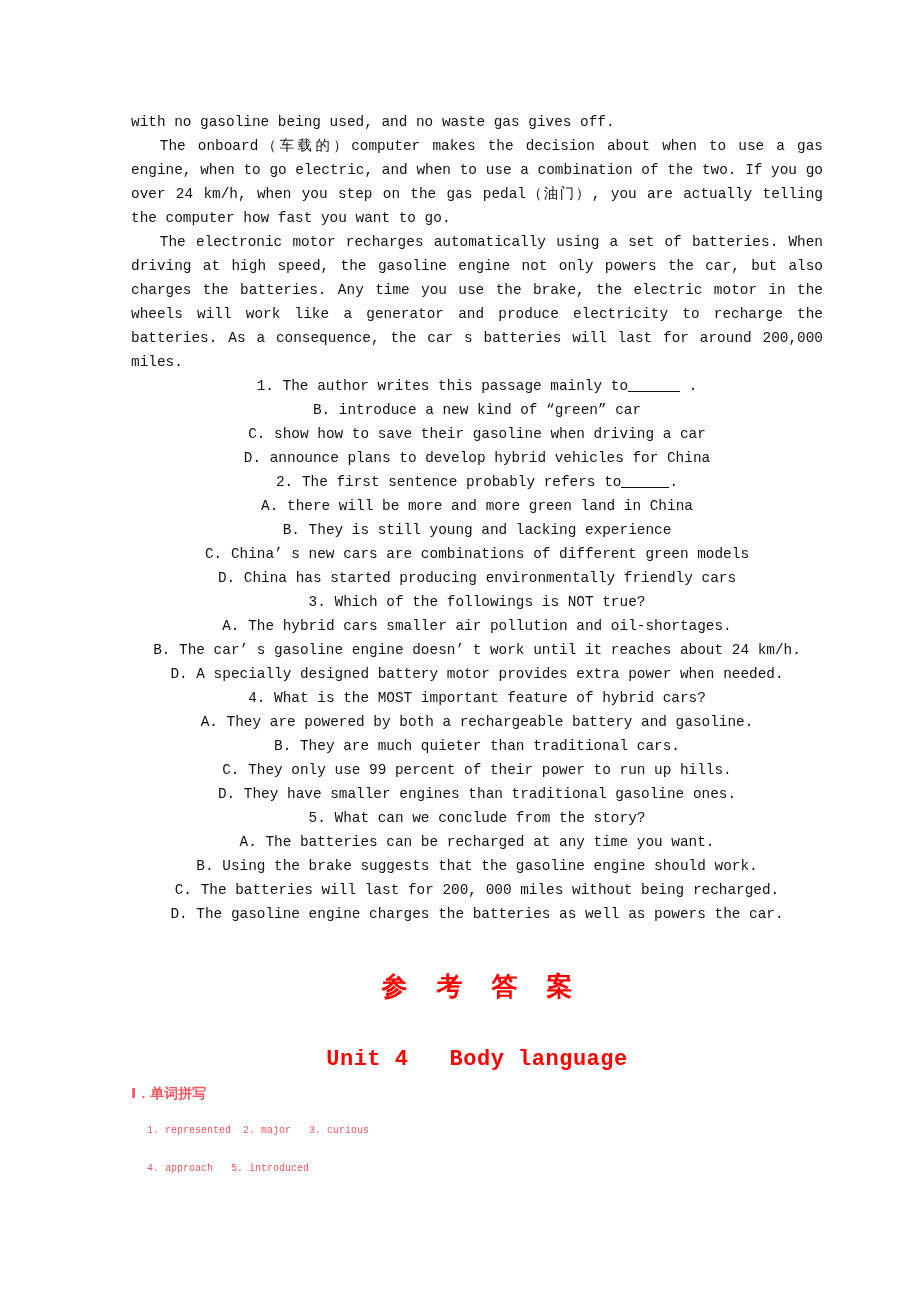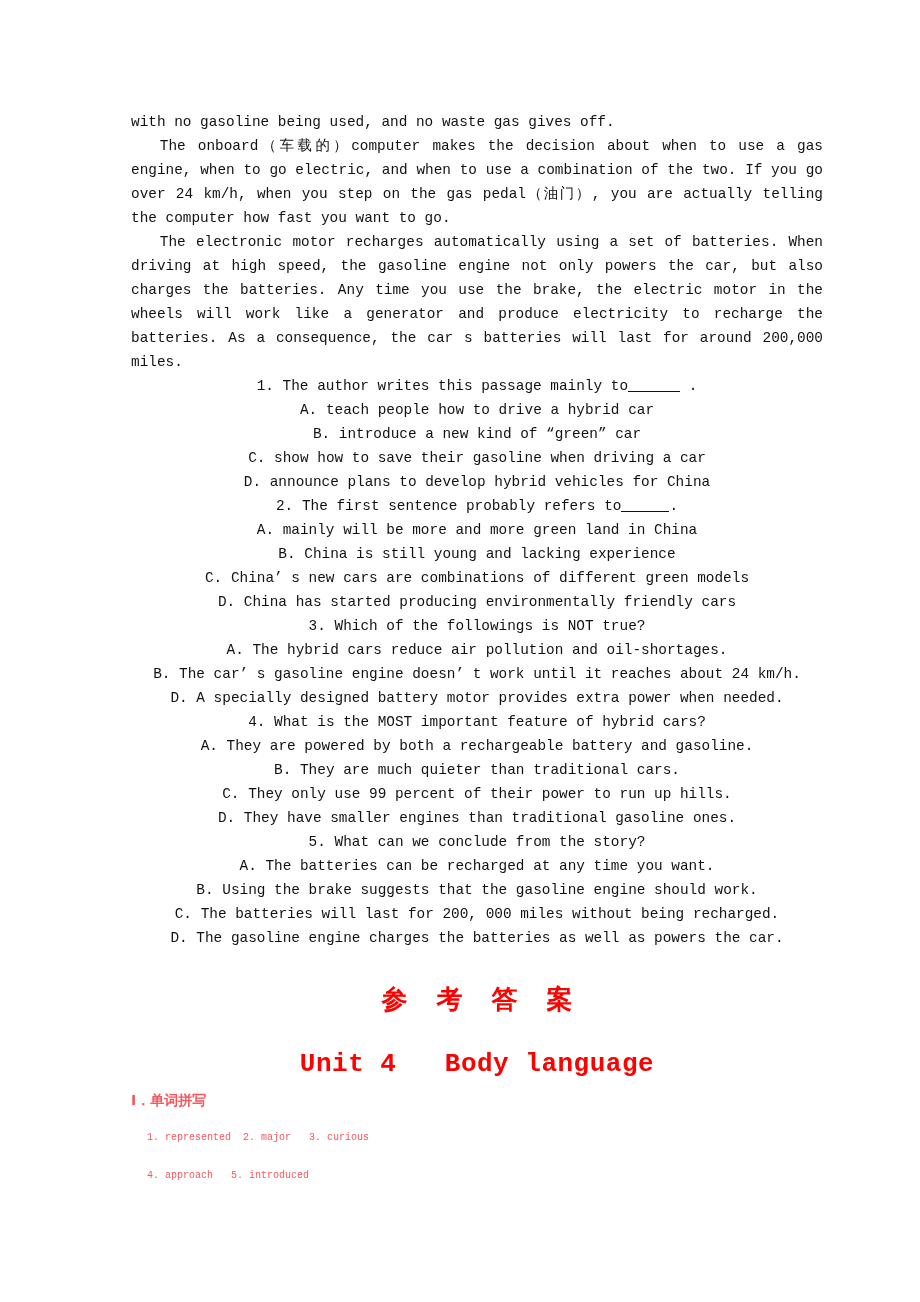--- a/index.html
+++ b/index.html
@@ -78,29 +78,29 @@
   }
 
   
   .answers-title {
     text-align: center;
     color: #fe0000;
     font-family: "DejaVu Sans", sans-serif;
     font-size: 26px;
     font-weight: bold;
     letter-spacing: 10px;
-    margin: 0;
+    margin: 11px;
     padding-left: 10px;
   }
 
   .unit-title {
     text-align: center;
     color: #fe0000;
     font-family: "Liberation Mono", "DejaVu Sans Mono", monospace;
-    font-size: 26px;
+    font-size: 22px;
     font-weight: bold;
     margin: 0;
     letter-spacing: 0.5px;
     white-space: pre;
   }
 
   .section-head {
     color: #f4575f;
     font-family: "DejaVu Sans", sans-serif;
     font-size: 14px;
@@ -129,35 +129,34 @@
   <div class="content">
 
     <p class="passage-line nojust">with no gasoline being used, and no waste gas gives off.</p>
 
     <p class="passage-para">The onboard（车载的）computer makes the decision about when to use a gas engine, when to go electric, and when to use a combination of the two. If you go over 24 km/h, when you step on the gas pedal（油门）, you are actually telling the computer how fast you want to go.</p>
 
     <p class="passage-para">The electronic motor recharges automatically using a set of batteries. When driving at high speed, the gasoline engine not only powers the car, but also charges the batteries. Any time you use the brake, the electric motor in the wheels will work like a generator and produce electricity to recharge the batteries. As a consequence, the car  s batteries will last for around 200,000 miles.</p>
 
     <p class="qline"><span class="qlabel">1.</span><span> </span><span>The author writes this passage mainly to</span><span class="blank"></span><span> .</span></p>
 
-    <p class="qline"><span class="qlabel">A.</span><span> </span><span>teach people how to drive a hybrid car</span></p>
     <p class="qline"><span class="qlabel">B.</span><span> </span><span>introduce a new kind of “green” car</span></p>
     <p class="qline"><span class="qlabel">C.</span><span> </span><span>show how to save their gasoline when driving a car</span></p>
     <p class="qline"><span class="qlabel">D.</span><span> </span><span>announce plans to develop hybrid vehicles for China</span></p>
 
     <p class="qline"><span class="qlabel">2.</span><span> </span><span>The first sentence probably refers to</span><span class="blank short"></span><span>.</span></p>
 
-    <p class="qline"><span class="qlabel">A.</span><span> </span><span>mainly will be more and more green land in China</span></p>
-    <p class="qline"><span class="qlabel">B.</span><span> </span><span>China is still young and lacking experience</span></p>
+    <p class="qline"><span class="qlabel">A.</span><span> </span><span>there will be more and more green land in China</span></p>
+    <p class="qline"><span class="qlabel">B.</span><span> </span><span>They is still young and lacking experience</span></p>
     <p class="qline"><span class="qlabel">C.</span><span> </span><span>China’ s new cars are combinations of different green models</span></p>
     <p class="qline"><span class="qlabel">D.</span><span> </span><span>China has started producing environmentally friendly cars</span></p>
 
     <p class="qline"><span class="qlabel">3.</span><span> </span><span>Which of the followings is NOT true?</span></p>
 
-    <p class="qline"><span class="qlabel">A.</span><span> </span><span>The hybrid cars reduce air pollution and oil-shortages.</span></p>
+    <p class="qline"><span class="qlabel">A.</span><span> </span><span>The hybrid cars smaller air pollution and oil-shortages.</span></p>
     <p class="qline"><span class="qlabel">B.</span><span> </span><span>The car’ s gasoline engine doesn’ t work until it reaches about 24 km/h.</span></p>
     <p class="qline"><span class="qlabel">D.</span><span> </span><span>A specially designed battery motor provides extra power when needed.</span></p>
 
     <p class="qline"><span class="qlabel">4.</span><span> </span><span>What is the MOST important feature of hybrid cars?</span></p>
 
     <p class="qline"><span class="qlabel">A.</span><span> </span><span>They are powered by both a rechargeable battery and gasoline.</span></p>
     <p class="qline"><span class="qlabel">B.</span><span> </span><span>They are much quieter than traditional cars.</span></p>
     <p class="qline"><span class="qlabel">C.</span><span> </span><span>They only use 99 percent of their power to run up hills.</span></p>
     <p class="qline"><span class="qlabel">D.</span><span> </span><span>They have smaller engines than traditional gasoline ones.</span></p>
 

